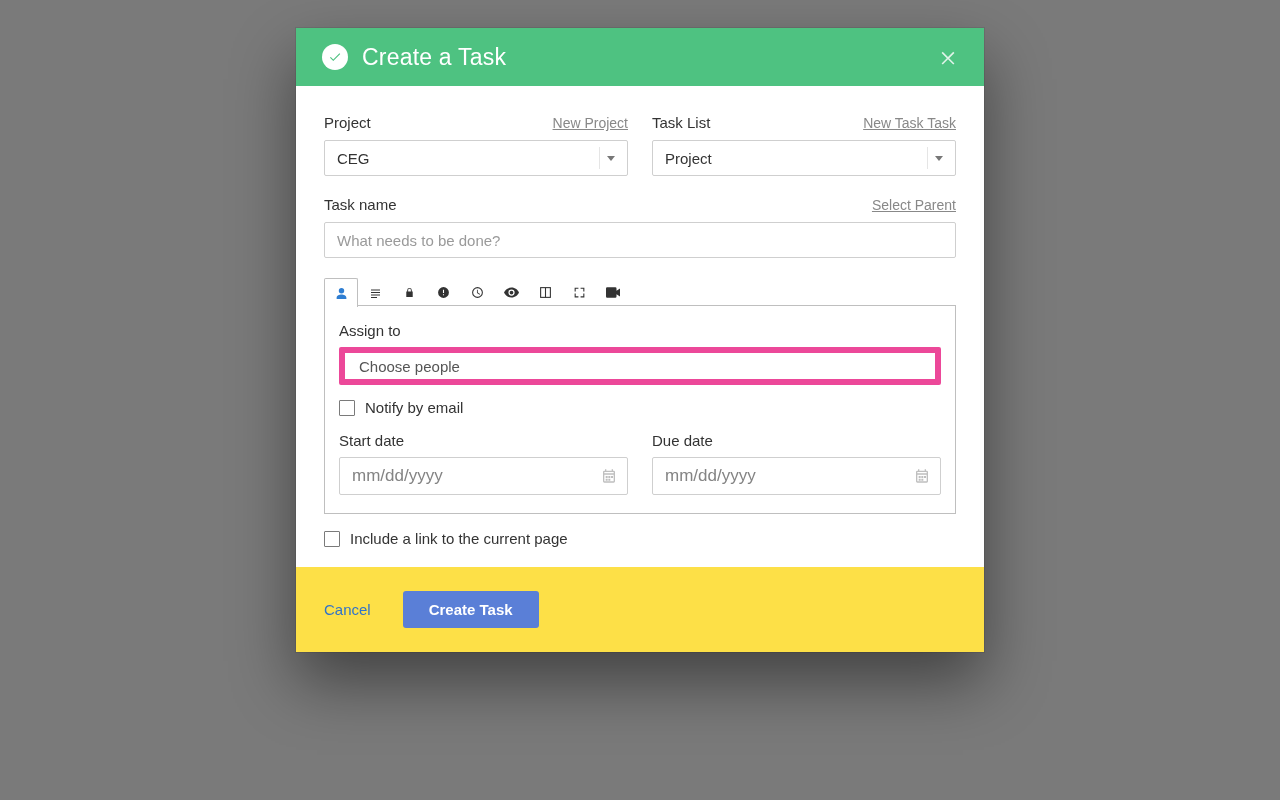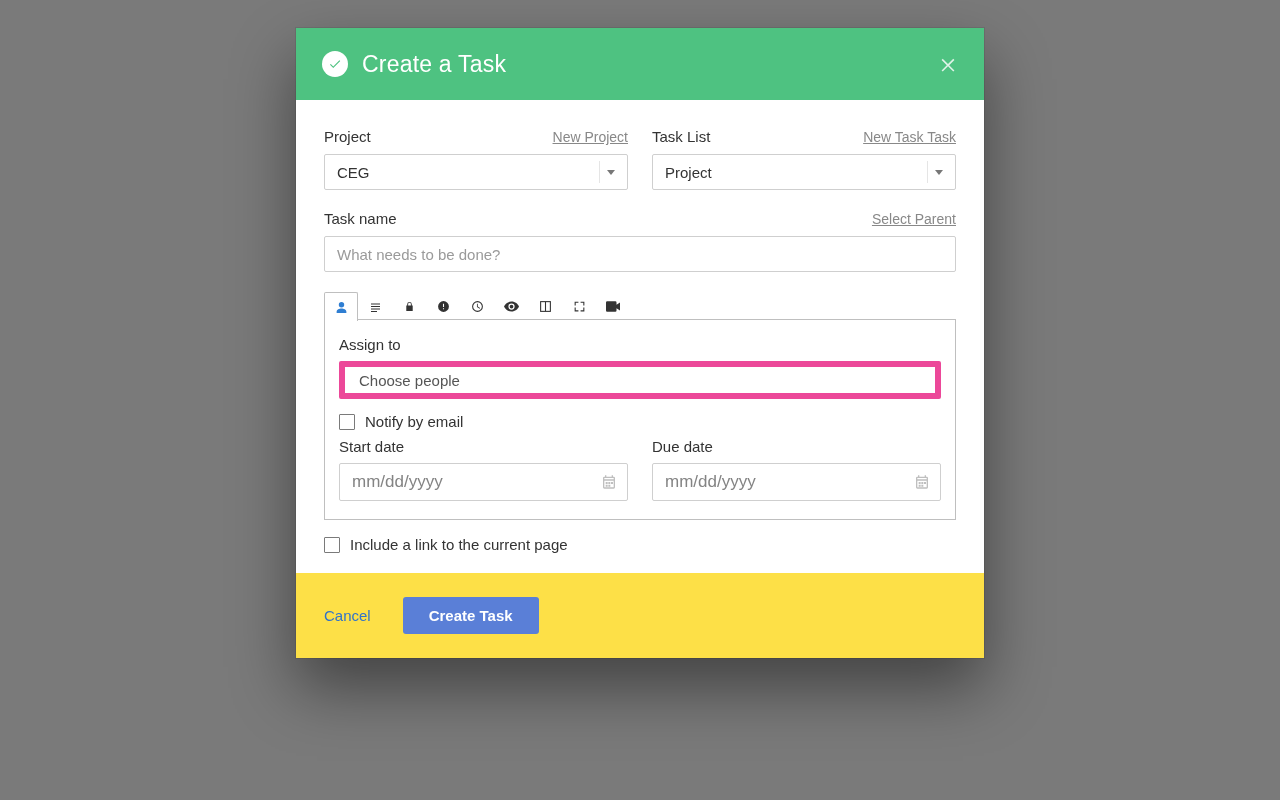--- a/index.html
+++ b/index.html
@@ -15,21 +15,21 @@
   }
   .modal {
     width: 688px;
     margin-top: 28px;
     background: #fff;
     box-shadow: 0 30px 60px rgba(0,0,0,.45), 0 0 0 1px rgba(0,0,0,.08);
   }
   .modal-header {
     background: #4ec281;
     color: #fff;
-    height: 72px;
+    height: 58px;
     display: flex;
     align-items: center;
     padding: 0 26px;
     position: relative;
   }
   .modal-header .title {
     font-size: 23px;
     font-weight: 400;
     letter-spacing: .2px;
   }
@@ -103,21 +103,21 @@
   .people-select{
     height:38px;border:6px solid #ec4899;border-radius:2px;
     display:flex;align-items:center;padding:0 14px;color:#555;font-size:15px;
     cursor:pointer;
   }
   .chk-row{ display:flex; align-items:center; gap:10px; font-size:15px; color:#333; }
   .chk{
     width:16px;height:16px;border:1.5px solid #7a7a7a;border-radius:1px;
     display:inline-block;cursor:pointer;background:#fff;
   }
-  .dates{ display:flex; gap:24px; margin-top:8px;}
+  .dates{ display:flex; gap:24px; margin-top:16px;}
   .dates > div{flex:1;}
   .date-field{
     height:38px;border:1px solid #cfcfcf;border-radius:2px;
     display:flex;align-items:center;padding:0 40px 0 12px;position:relative;
     color:#848484;font-size:17px;cursor:text;
   }
   .date-field .cal{
     position:absolute;right:10px;top:50%;transform:translateY(-50%);
     color:#bfbfbf;
   }

